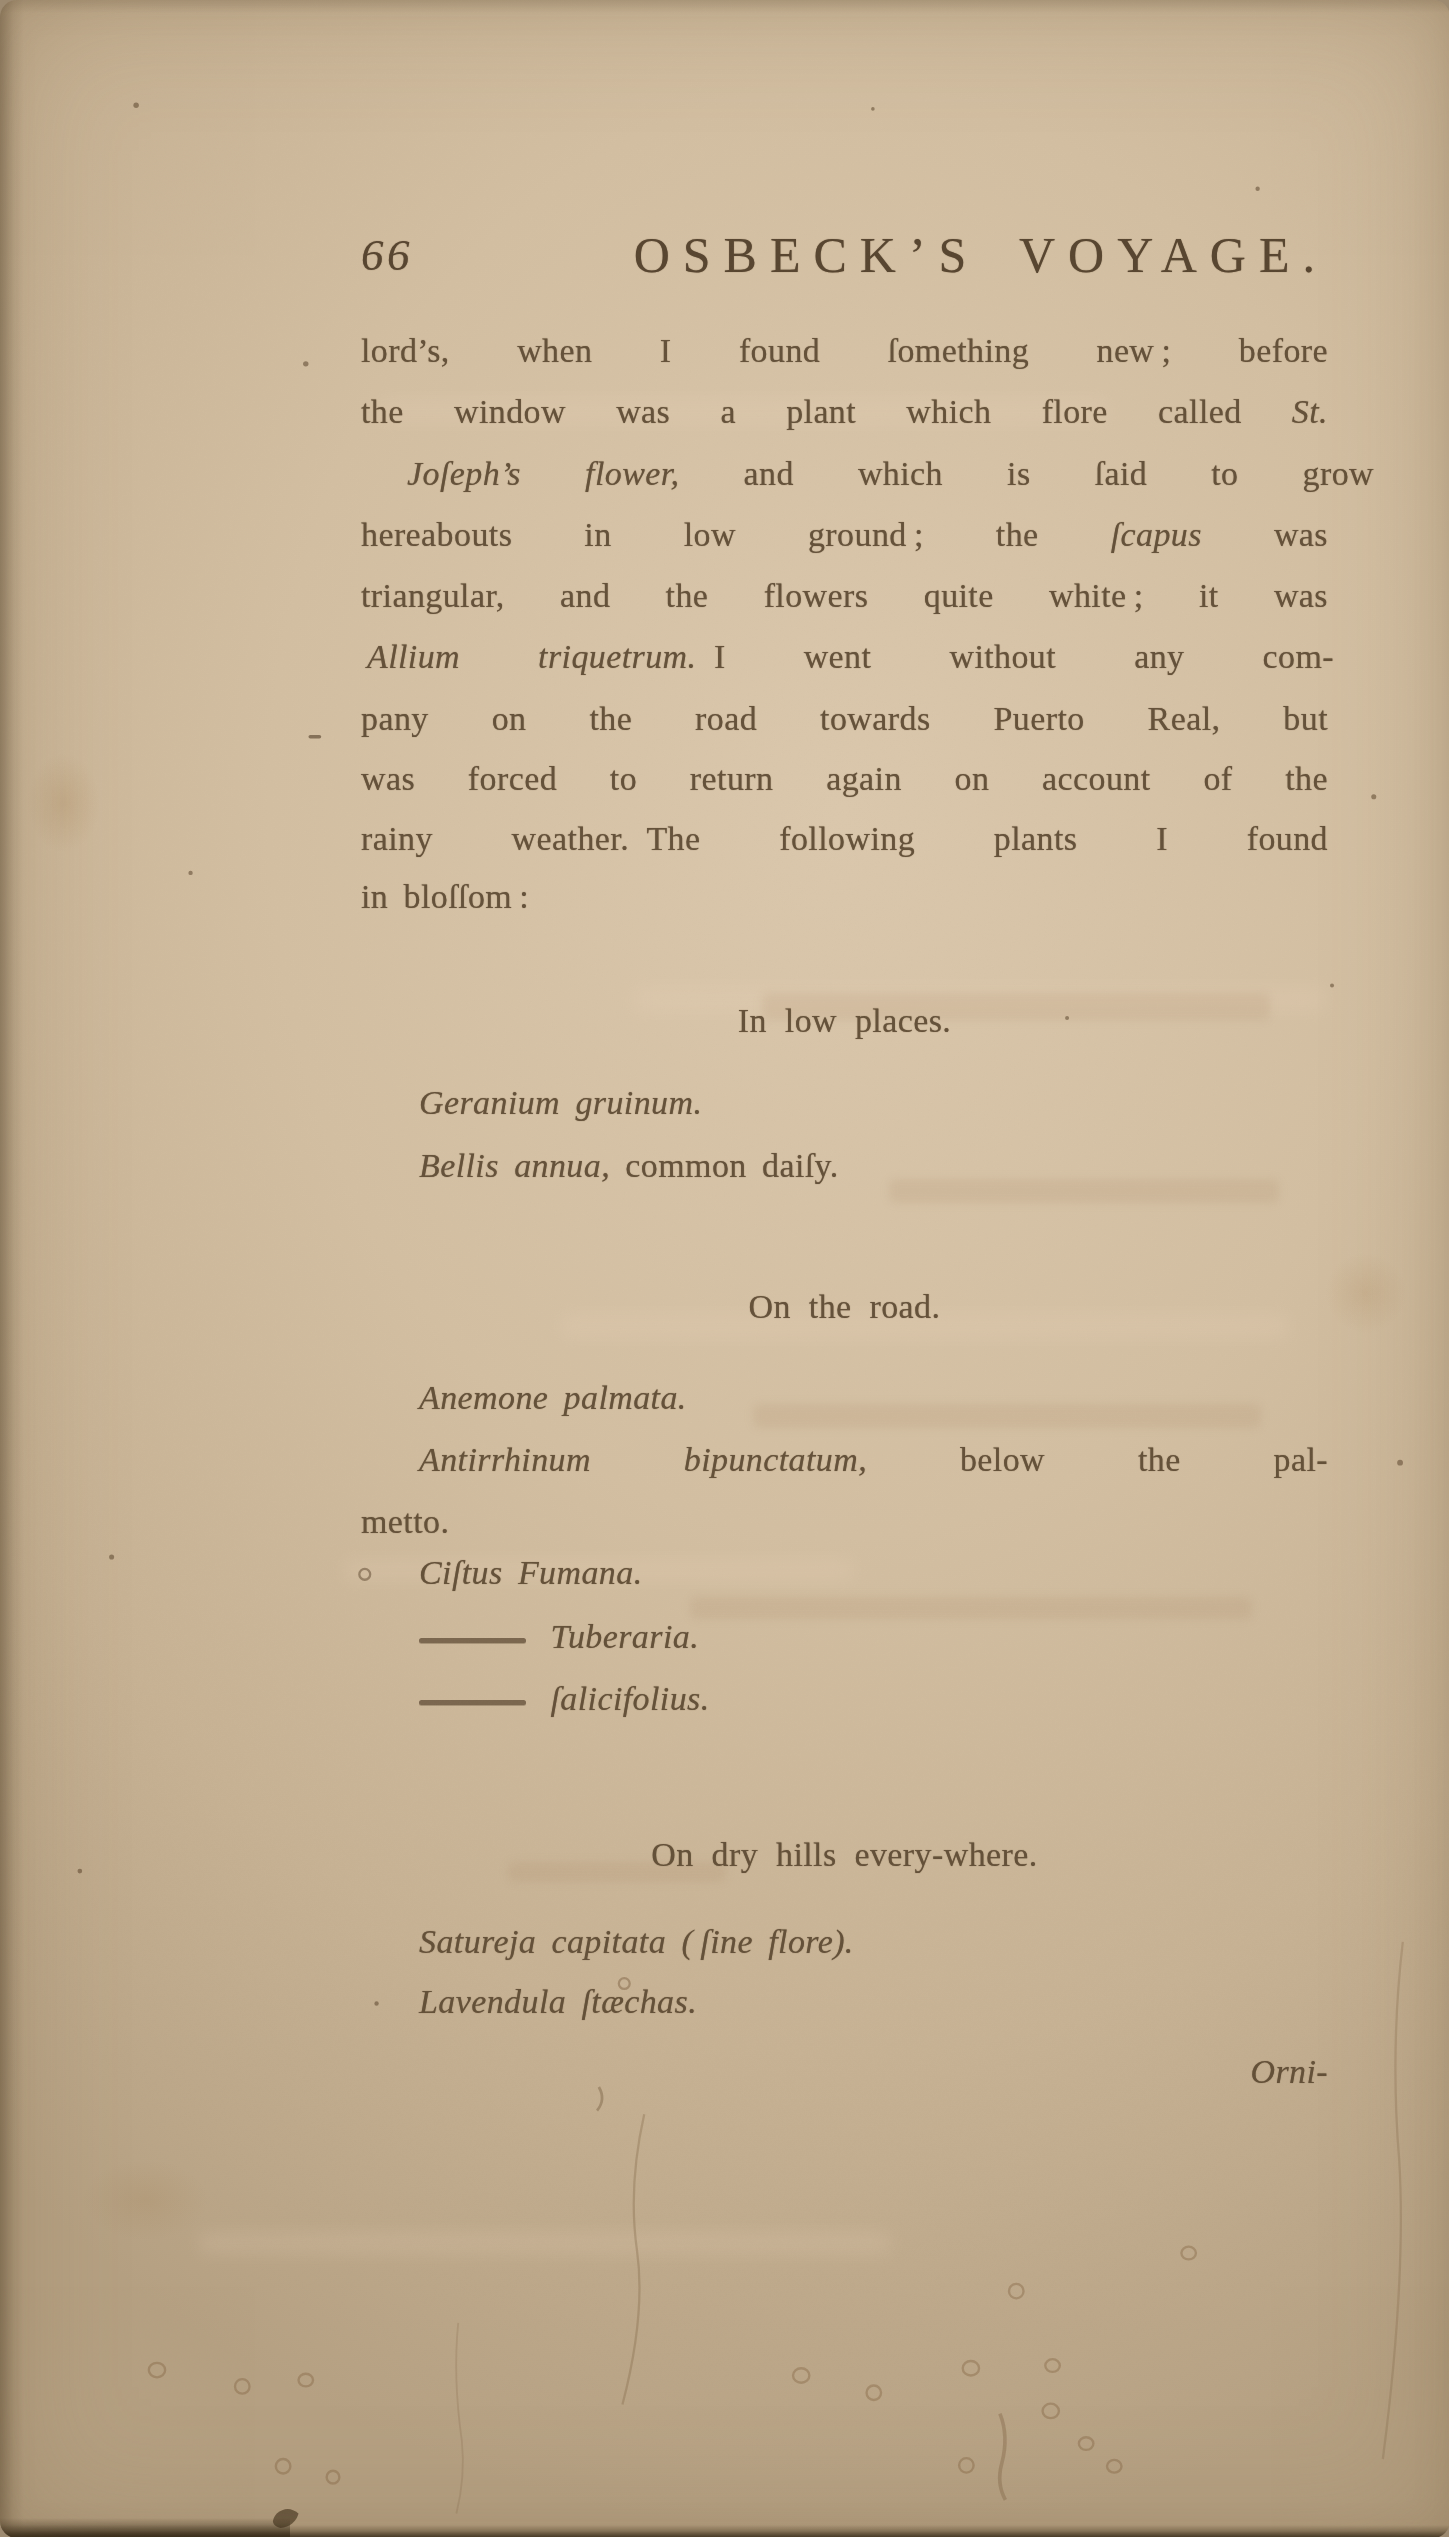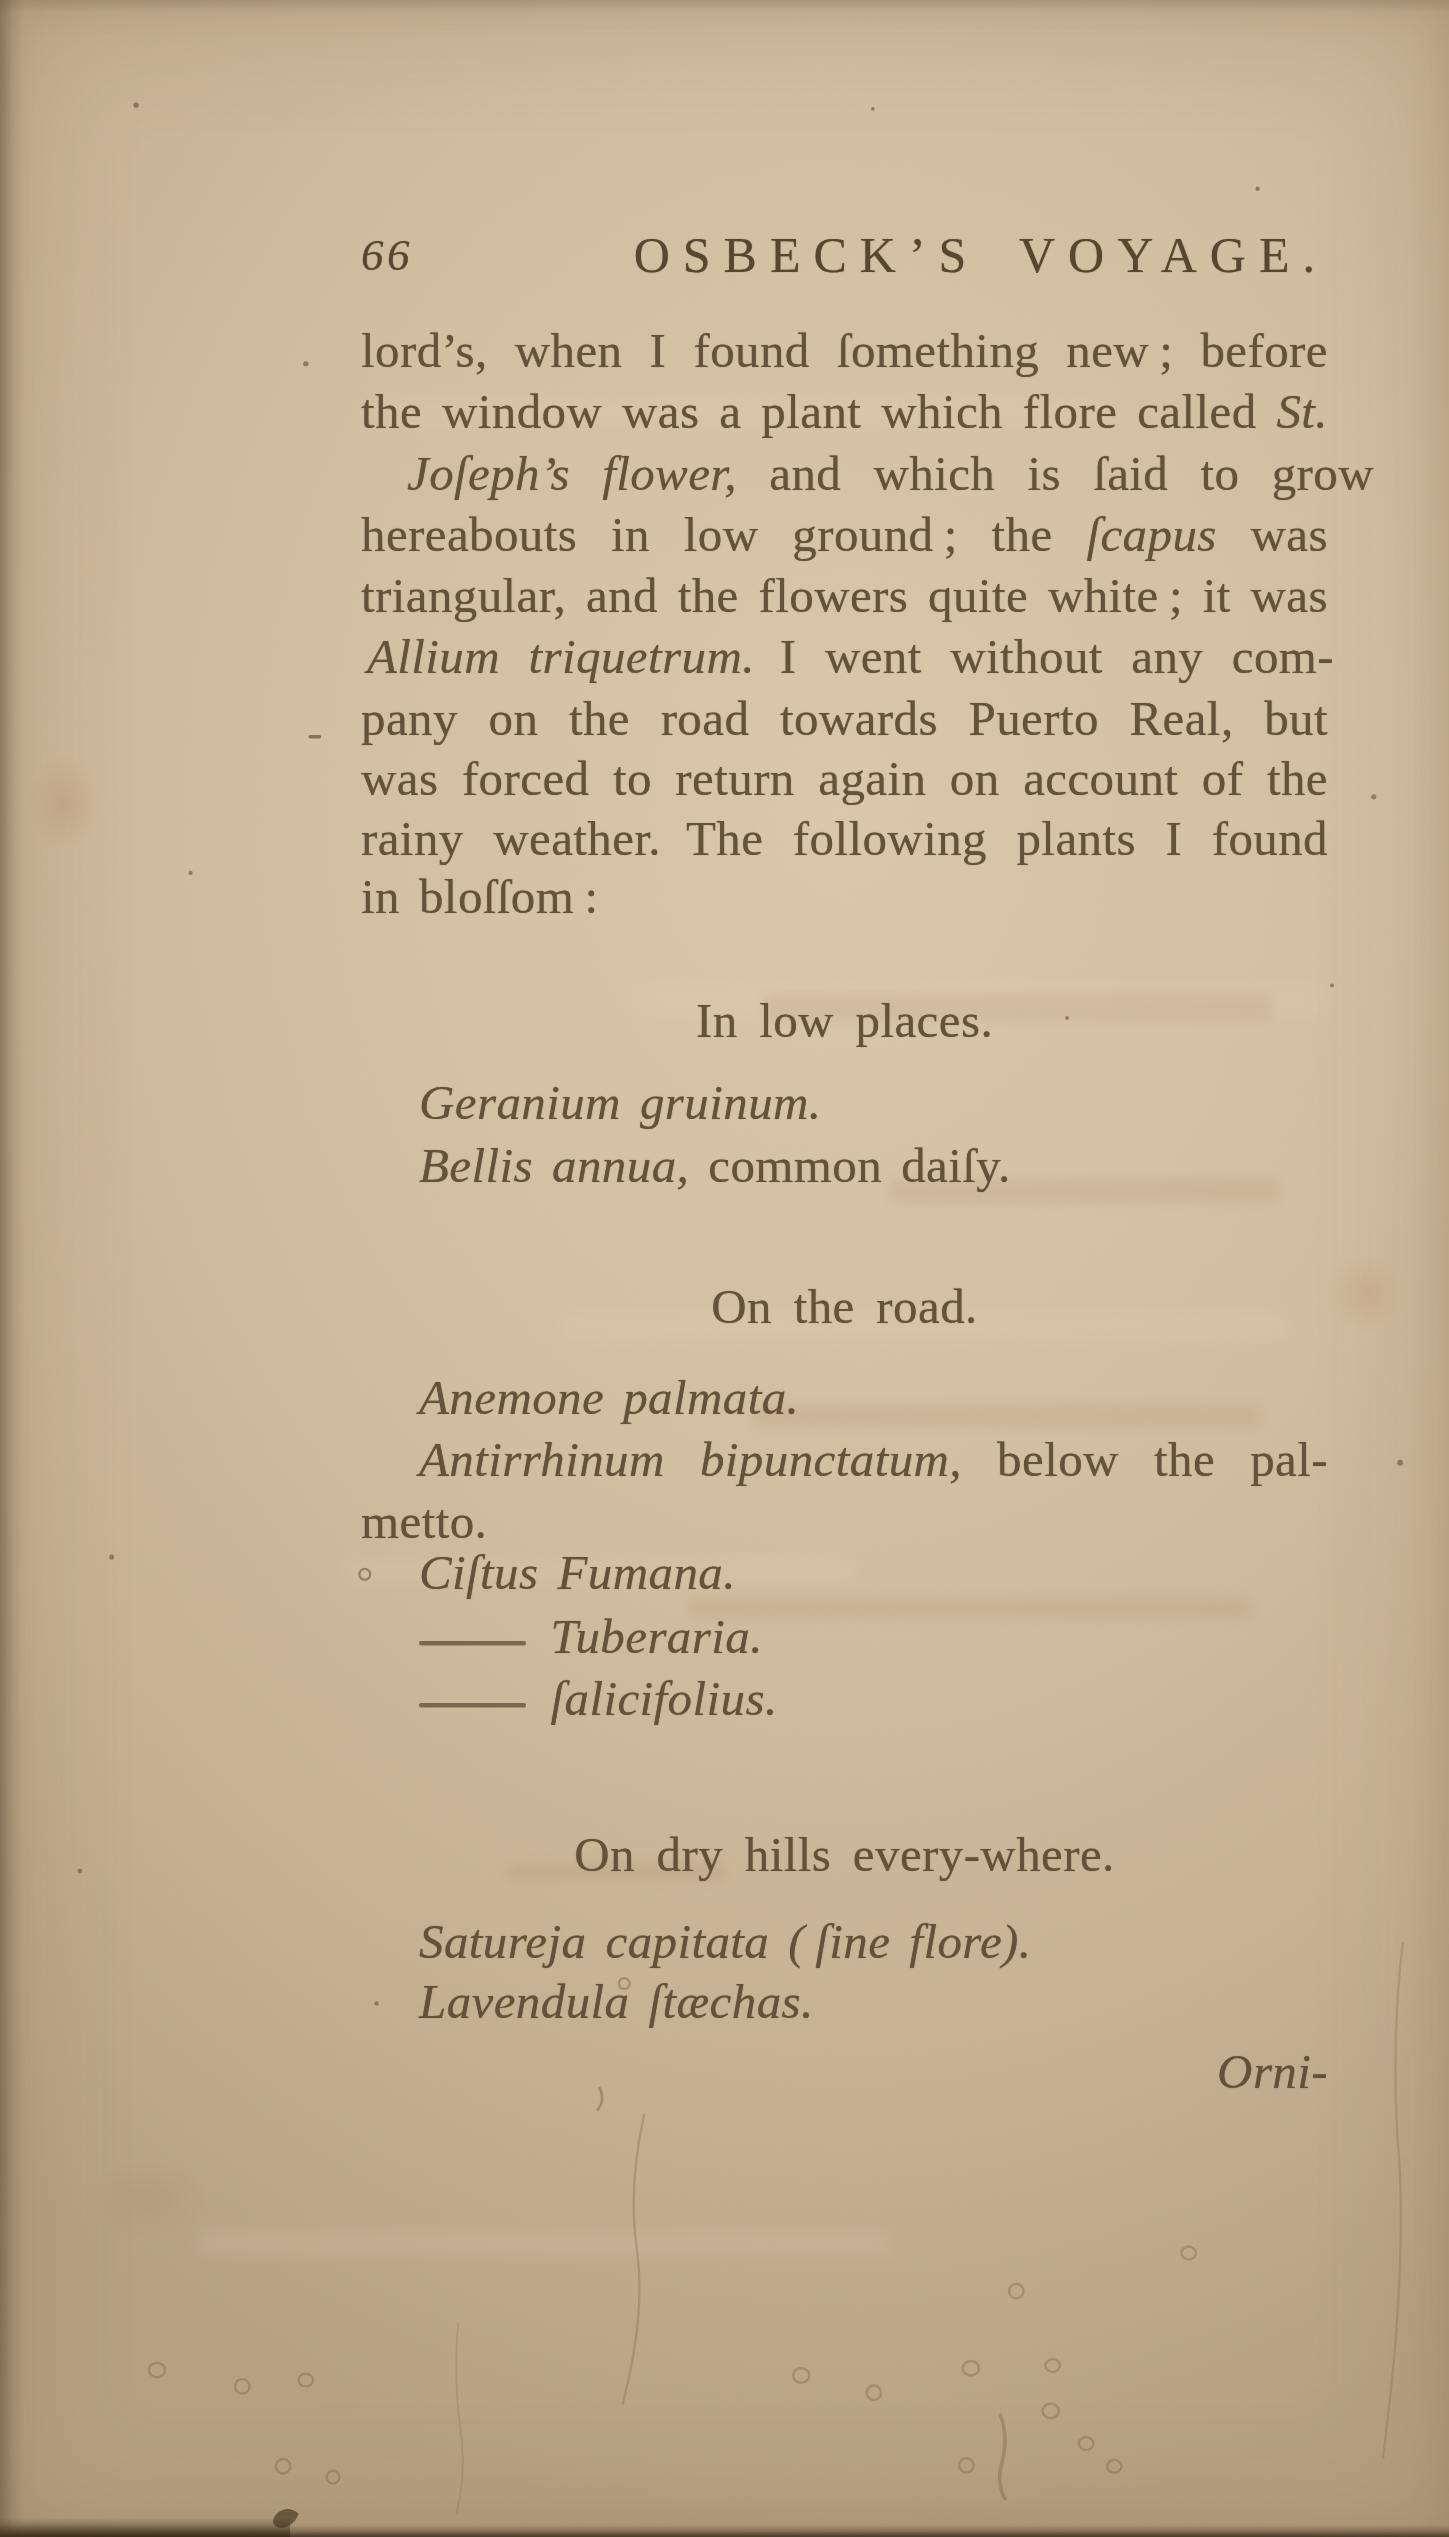--- a/index.html
+++ b/index.html
@@ -10,39 +10,40 @@
   html,body{margin:0;padding:0;background:#9d8a70;}
   .page{
     position:relative;
     width:1450px;height:2538px;
     margin:0 auto;
     overflow:hidden;
     background:
       radial-gradient(ellipse 1361px 1724px at 58% 32%, #dbc8ad 0%, #d3bfa2 42%, #c7b294 72%, #b5a082 100%);
     font-family:"Liberation Serif","DejaVu Serif",serif;
     color:var(--ink);
+    border-radius:17px;
   }
   
   .edge-left{position:absolute;left:0;top:0;bottom:0;width:23.6px;
     background:linear-gradient(to right, rgba(63,48,28,.38), rgba(63,48,28,.10) 55%, transparent);}
   .edge-top{position:absolute;left:0;top:0;right:0;height:12.7px;
     background:linear-gradient(to bottom, rgba(63,48,28,.16), transparent);}
   .edge-bottom{position:absolute;left:0;bottom:0;right:0;height:12.7px;
     background:linear-gradient(to top, rgba(33,25,12,.9), rgba(54,42,24,.35) 55%, transparent);}
   .edge-bottom-corner{position:absolute;left:0;bottom:0;width:290px;height:20px;
     background:linear-gradient(to top, rgba(33,25,12,.75), transparent);}
   .vignette{position:absolute;inset:0;pointer-events:none;
     box-shadow:inset 0 0 127px rgba(124,98,66,.30), inset 0 0 36px rgba(124,98,66,.18);}
   .grain,.marks{position:absolute;inset:0;pointer-events:none;}
 
   
   .ink{ text-shadow:0 0 1.1px rgba(86,66,42,.7); opacity:.93; }
   .it{ font-style:italic; }
   .bl{ position:absolute; left:361px; width:967px; height:62px;
-       line-height:61px; font-size:49px; letter-spacing:0.4px; word-spacing:6.4px;
+       line-height:61px; font-size:34px; letter-spacing:0.4px; word-spacing:6.4px;
        white-space:nowrap; }
   .jl{ text-align:justify; text-align-last:justify; }
   .indent{ left:419px; width:909px; }
   .center{ text-align:center; text-align-last:center; }
   .rightal{ text-align:right; text-align-last:right; }
   .para-line{}
   .heading{ word-spacing:9px; }
 
   .running-head{ position:absolute; left:361px; top:223px; width:967px; height:65px;
        line-height:65px; }

